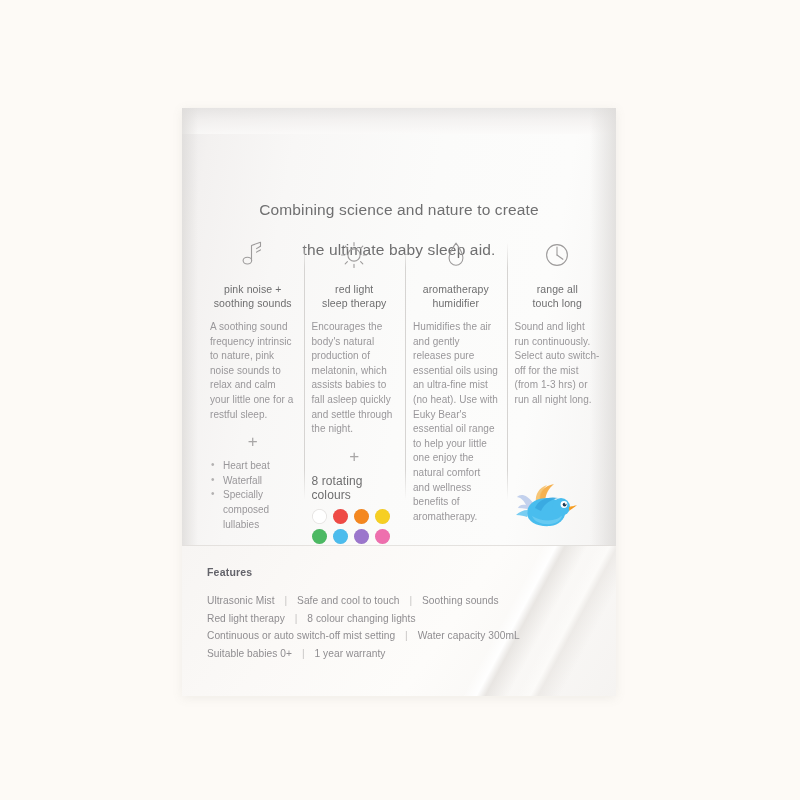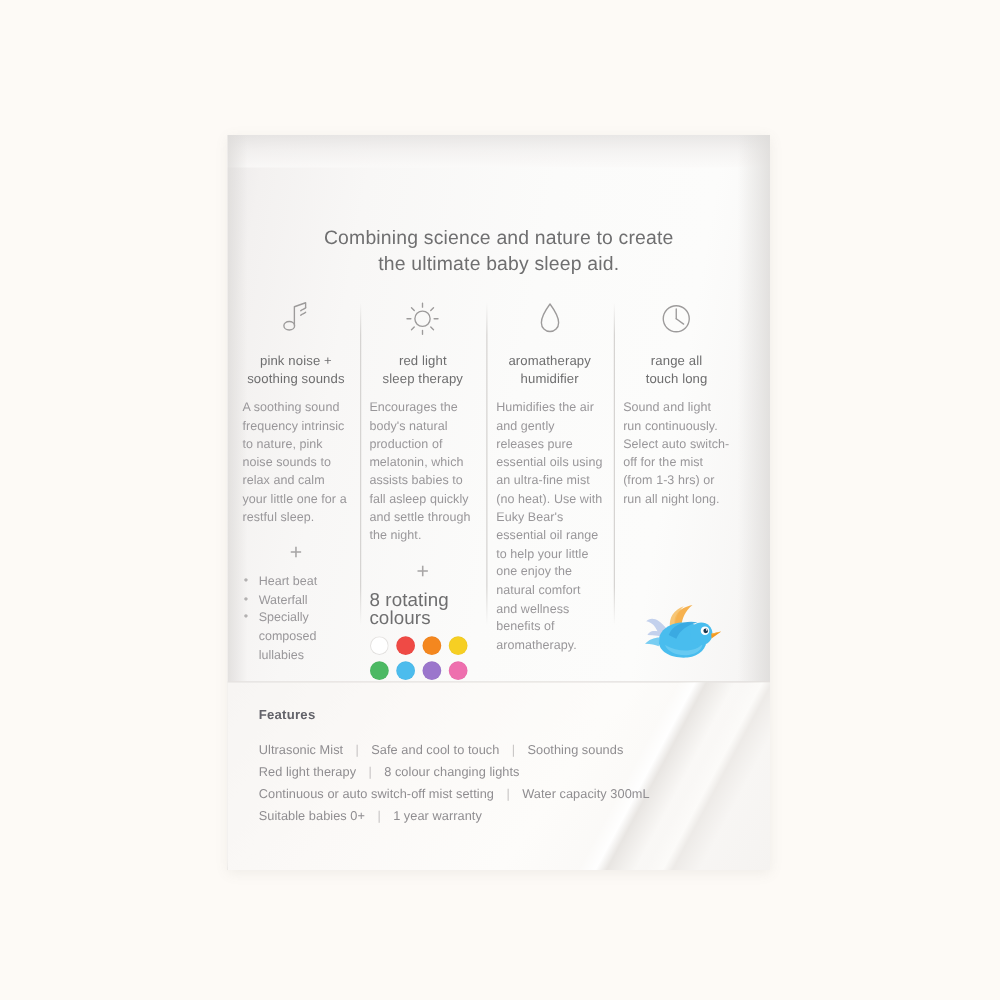--- a/index.html
+++ b/index.html
@@ -63,26 +63,26 @@
   #headline {
     position: absolute;
     left: 0; right: 0;
     top: 72px;
     text-align: center;
     color: #6f6f70;
     font-size: 15.5px;
     line-height: 21px;
     letter-spacing: .15px;
   }
-  #headline .line { display: block; }
+  #headline .line { display: block; margin-top: 19px; }
 
   
   #columns {
     position: absolute;
-    left: 4px;
+    left: 20px;
     top: 130px;
     width: 406px;
     display: flex;
     justify-content: space-between;
   }
   .column {
     flex: 1 1 0;
     padding: 0 8px;
     position: relative;
     min-width: 0;
@@ -146,21 +146,21 @@
     position: absolute;
     left: 1px;
     top: -1px;
     color: #b3b1b1;
     font-size: 10px;
   }
 
   
   .colours-label {
     color: #6e6e6f;
-    font-size: 15px;
+    font-size: 12px;
     line-height: 14px;
     margin-bottom: 7px;
     letter-spacing: .1px;
   }
   .swatch-grid {
     display: grid;
     grid-template-columns: repeat(4, 16px);
     grid-gap: 5px 5px;
   }
   .swatch {

